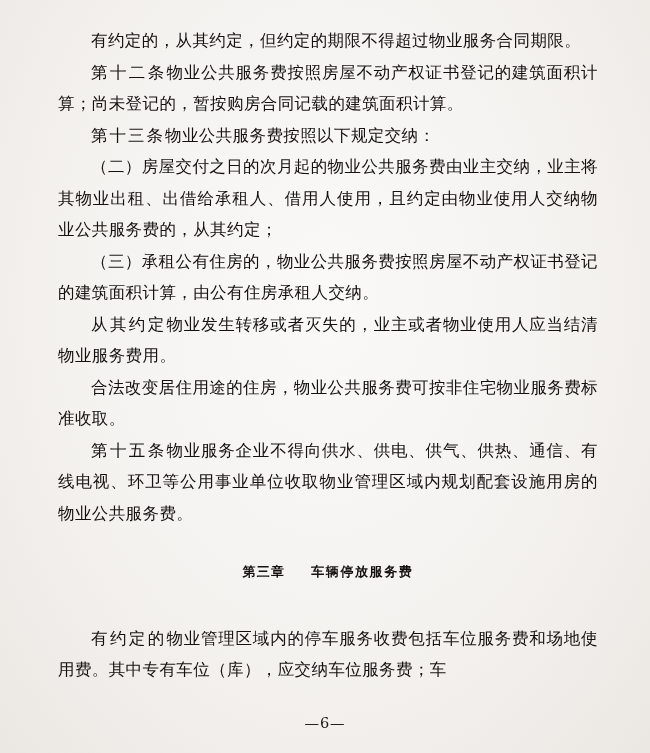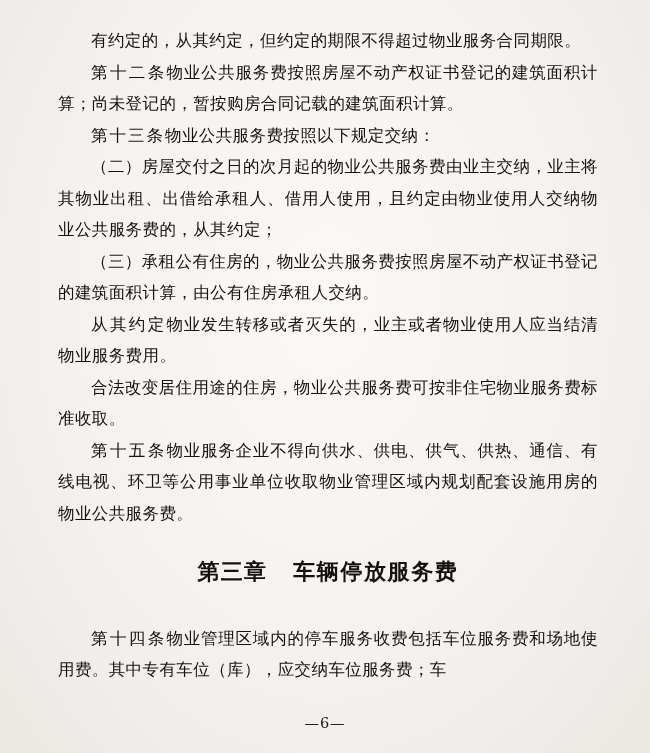--- a/index.html
+++ b/index.html
@@ -48,21 +48,21 @@
   p.indent1 {
     text-indent: 33px;
   }
   .art-label {
     letter-spacing: 2px;
     margin-right: 0;
   }
   .chapter-heading {
     position: relative;
     text-align: center;
-    font-size: 22px;
+    font-size: 13px;
     line-height: 31.5px;
     color: #14110f;
     letter-spacing: 1.2px;
     margin-top: 26px;
     margin-bottom: 22px;
     font-weight: 600;
   }
   .chapter-heading .ch-title {
     margin-left: 26px;
     letter-spacing: 1.6px;
@@ -100,19 +100,19 @@
     <p class="indent1"><span class="art-label">从其约定</span><span>物业发生转移或者灭失的，业主或者物业使用人应当结清物业服务费用。</span></p>
 
     <p class="indent1"><span>合法改变居住用途的住房，物业公共服务费可按非住宅物业服务费标准收取。</span></p>
 
     <p class="indent1"><span class="art-label">第十五条</span><span>物业服务企业不得向供水、供电、供气、供热、通信、有线电视、环卫等公用事业单位收取物业管理区域内规划配套设施用房的物业公共服务费。</span></p>
 
     <div class="chapter-heading"><span>第三章</span><span class="ch-title">车辆停放服务费</span></div>
 
     <div class="spacer-sm"></div>
 
-    <p class="indent1"><span class="art-label">第十四条</span><span>物业管理区域内的停车服务收费包括车位服务费和场地使用费。其中专有车位（库），应交纳车位服务费；车</span></p>
+    <p class="indent1"><span class="art-label">有约定的</span><span>物业管理区域内的停车服务收费包括车位服务费和场地使用费。其中专有车位（库），应交纳车位服务费；车</span></p>
 
   </div>
 
   <div class="page-number">—6—</div>
 
 </div>
 
 </body></html>

